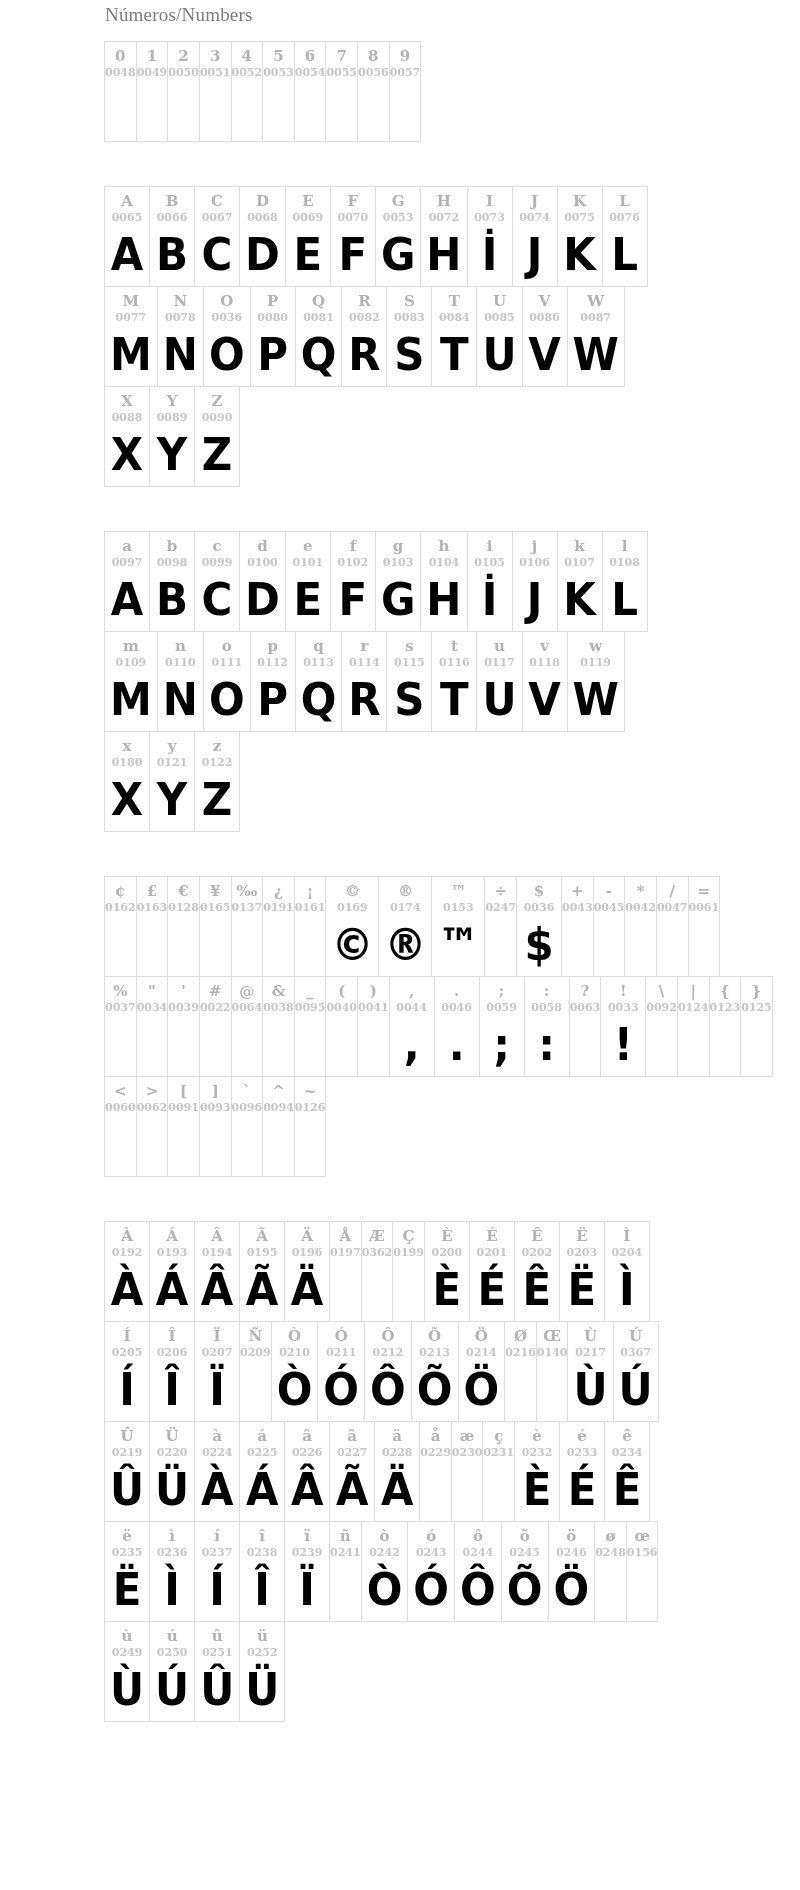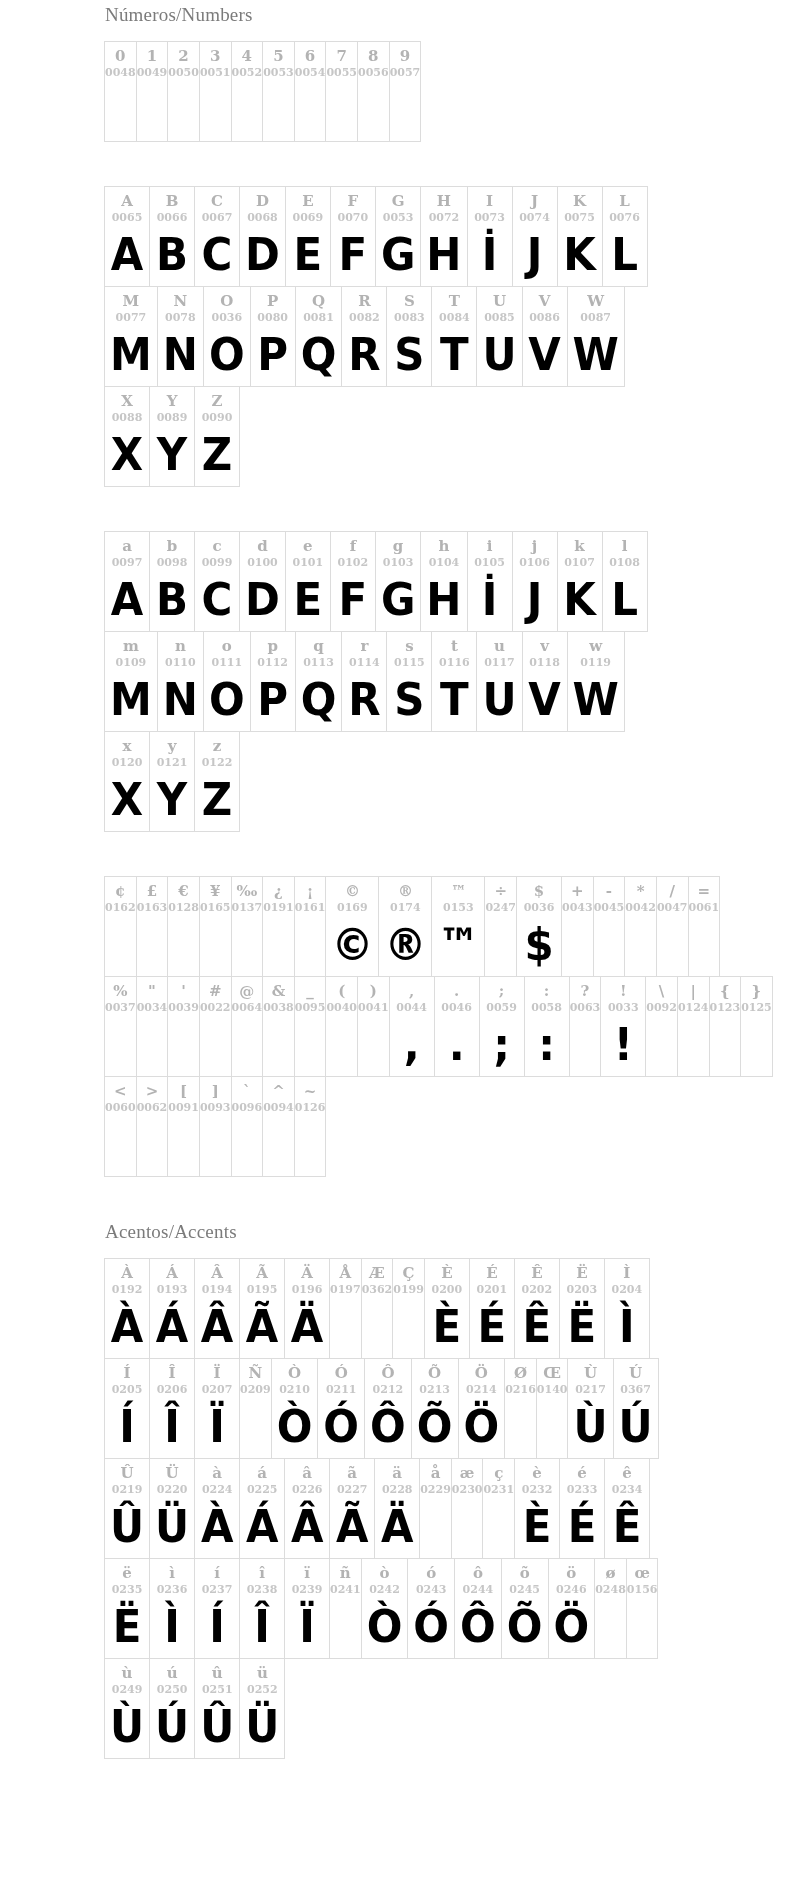--- a/index.html
+++ b/index.html
@@ -344,21 +344,21 @@
           </div>
           <div class="cell">
             <span class="lbl">w</span>
             <span class="code">0119</span>
             <span class="glyph">W</span>
           </div>
         </div>
         <div class="char-row">
           <div class="cell">
             <span class="lbl">x</span>
-            <span class="code">0120</span>
+            <span class="code">0180</span>
             <span class="glyph">X</span>
           </div>
           <div class="cell">
             <span class="lbl">y</span>
             <span class="code">0121</span>
             <span class="glyph">Y</span>
           </div>
           <div class="cell">
             <span class="lbl">z</span>
             <span class="code">0122</span>
@@ -588,21 +588,20 @@
           <div class="cell">
             <span class="lbl">~</span>
             <span class="code">0126</span>
             <span class="glyph"></span>
           </div>
         </div>
       </div>
   </section>
 
   <section class="block">
-    <h2 class="sec-title">Acentos/Accents</h2>
     <div class="rows">
         <div class="char-row">
           <div class="cell">
             <span class="lbl">À</span>
             <span class="code">0192</span>
             <span class="glyph">À</span>
           </div>
           <div class="cell">
             <span class="lbl">Á</span>
             <span class="code">0193</span>

